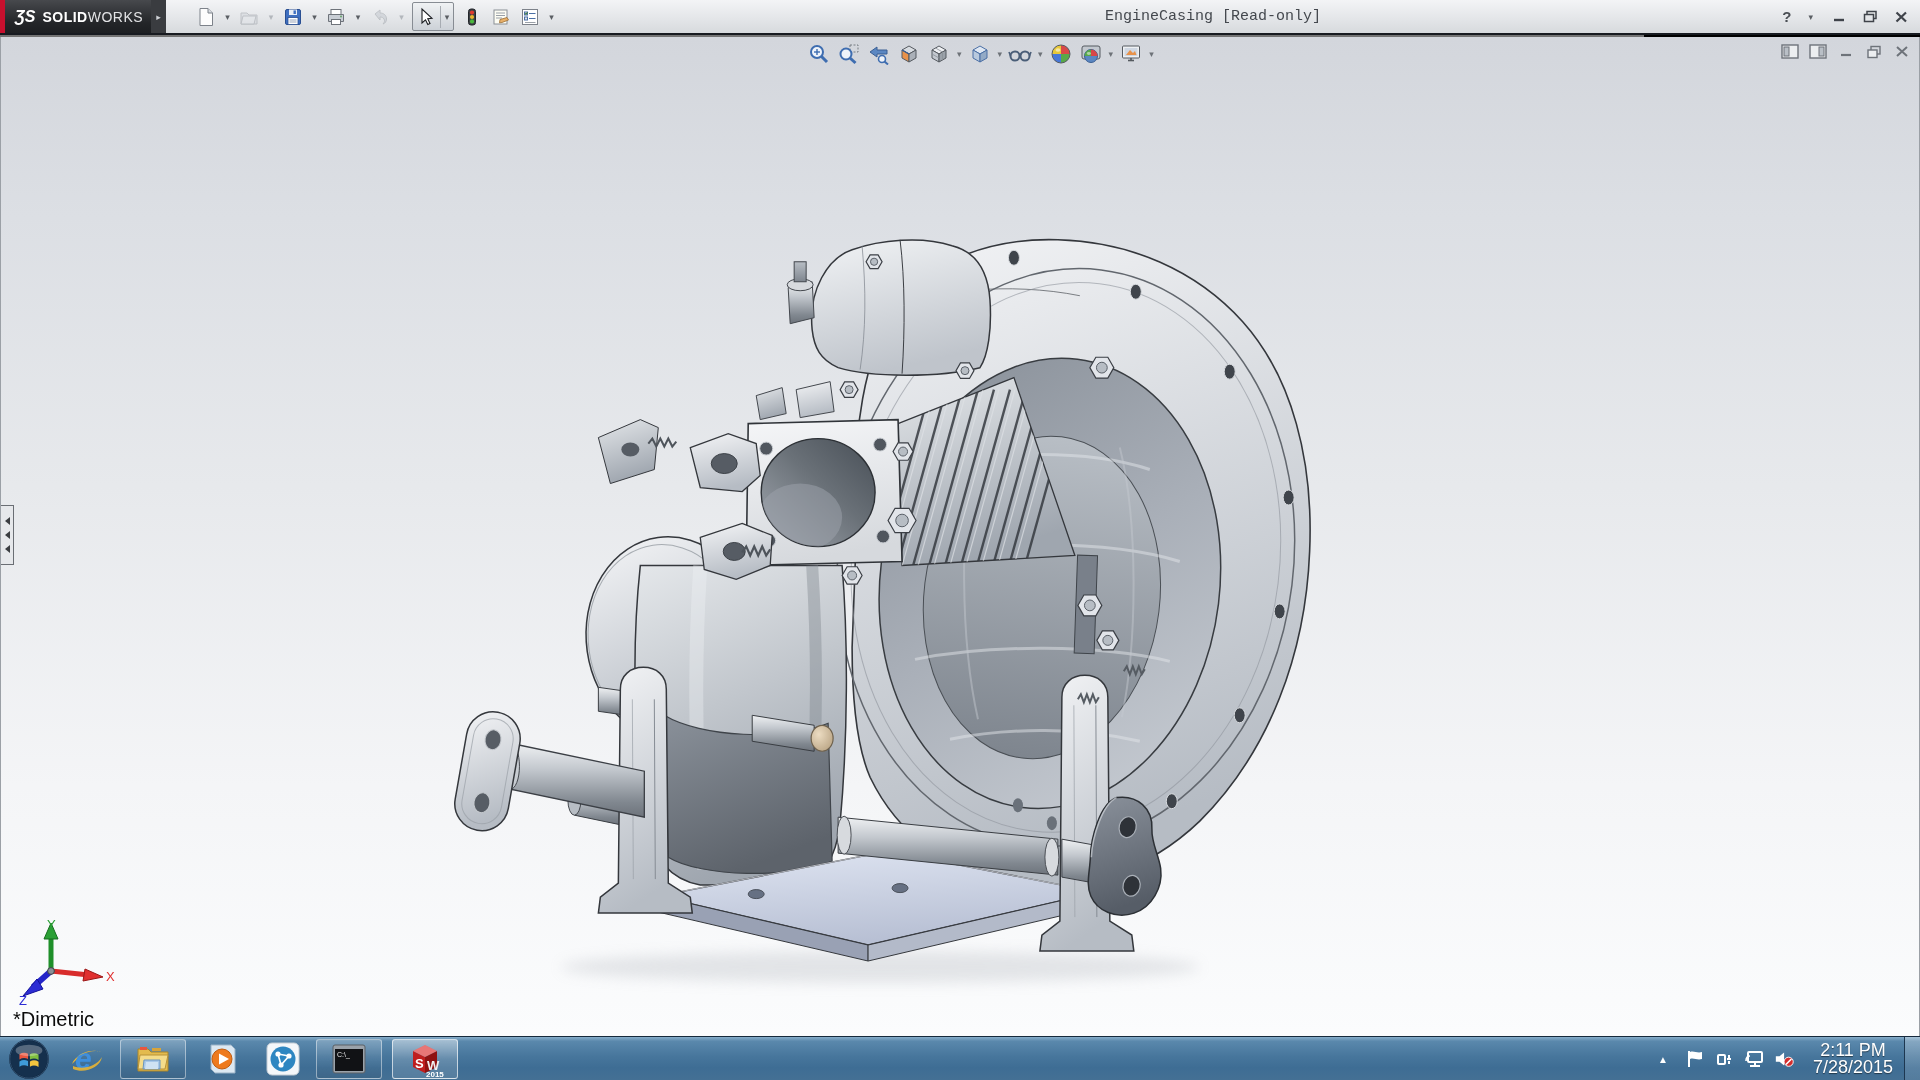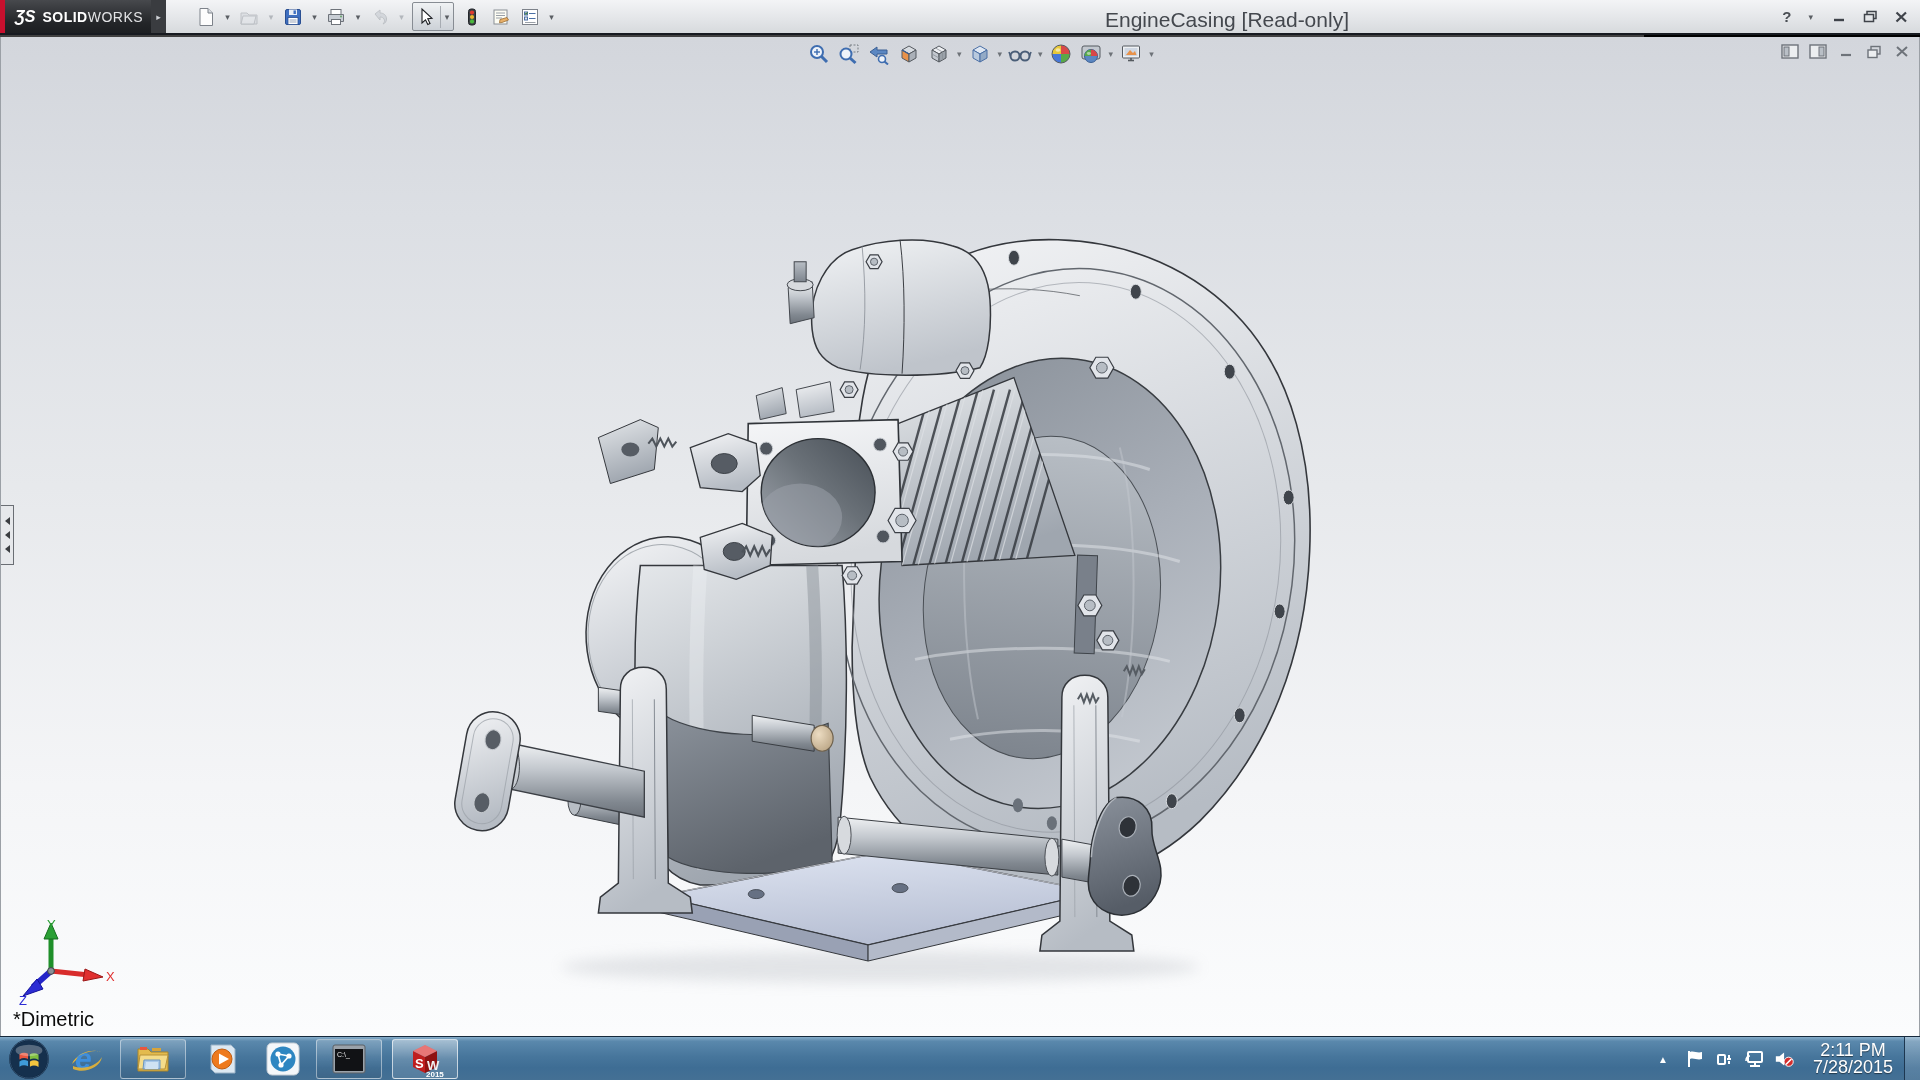--- a/index.html
+++ b/index.html
@@ -1,18 +1,18 @@
 <!DOCTYPE html>
 <html><head>
 <meta charset="utf-8">
 <style>
   * { margin:0; padding:0; box-sizing:border-box; }
   html,body { width:1920px; height:1080px; overflow:hidden; background:#000;
               font-family:"Liberation Sans", sans-serif; }
-  #screen { position:relative; width:1644px; height:1080px; background:#404040; }
+  #screen { position:relative; width:1644px; height:1080px; background:#737373; }
 
   
   .menubar { position:absolute; top:0; left:0; width:1920px; height:35px;
     background:linear-gradient(#f3f4f6,#e4e6e9 55%,#d7dadd);
     border-bottom:2px solid #171a20; display:flex; align-items:center; z-index:30; }
   .logo { height:33px; display:flex; align-items:center; gap:7px;
     background:linear-gradient(#47494d,#232528 70%,#1d1f22);
     border-left:5px solid #c8102e; padding:0 8px 0 10px; }
   .logo .mark { color:#fff; font-size:16px; font-weight:bold; font-style:italic; }
   .logo .brand { color:#fff; font-size:14px; letter-spacing:.5px; }
@@ -23,21 +23,21 @@
   .tb { display:flex; align-items:center; margin-left:26px; gap:2px; }
   .tbtn { width:27px; height:27px; display:flex; align-items:center; justify-content:center;
     border:1px solid transparent; border-radius:2px; }
   .tbtn.disabled { opacity:.42; }
   .caret { font-size:9px; color:#5a5e63; padding:0 4px; }
   .caret.disabled { color:#b3b7bc; }
   .pressedbox { display:flex; align-items:center; border:1px solid #878c93; border-radius:2px;
     background:linear-gradient(#f0f2f4,#ccd1d7); margin:0 2px; }
   .pressedbox .tbtn { border:none; }
   .pressedbox .caret { border-left:1px solid #a7acb2; padding:6px 4px; }
-  .apptitle { position:absolute; left:1105px; top:8px; font-size:21px; color:#44484e; }
+  .apptitle { position:absolute; left:1105px; top:8px; font-size:15px; color:#44484e;font-family:Liberation Mono, monospace; }
   .winctl { position:absolute; right:10px; top:0; height:33px; display:flex;
     align-items:center; gap:13px; }
   .helpq { font-size:15px; font-weight:bold; color:#4a4e54; }
   .ctl { display:flex; align-items:center; justify-content:center; width:18px; height:18px; }
 
   
   .viewport { position:absolute; top:37px; left:0; width:1920px; height:999px;
     background:linear-gradient(180deg,#d3d6dc 0%,#dcdfe4 18%,#e7e9ec 45%,#f4f5f7 75%,#fbfcfd 100%);
     border-left:1px solid #9ba0a6; border-right:1px solid #9ba0a6; overflow:hidden; z-index:1; }
   .model-svg { position:absolute; inset:0; }

